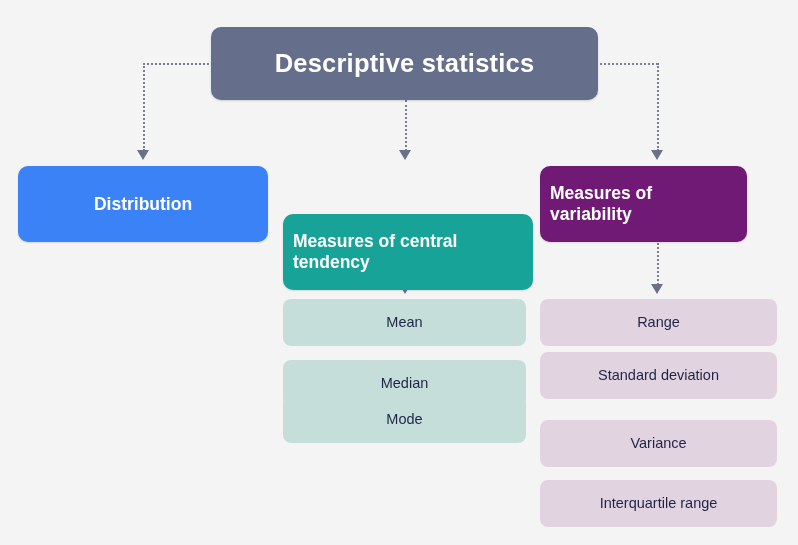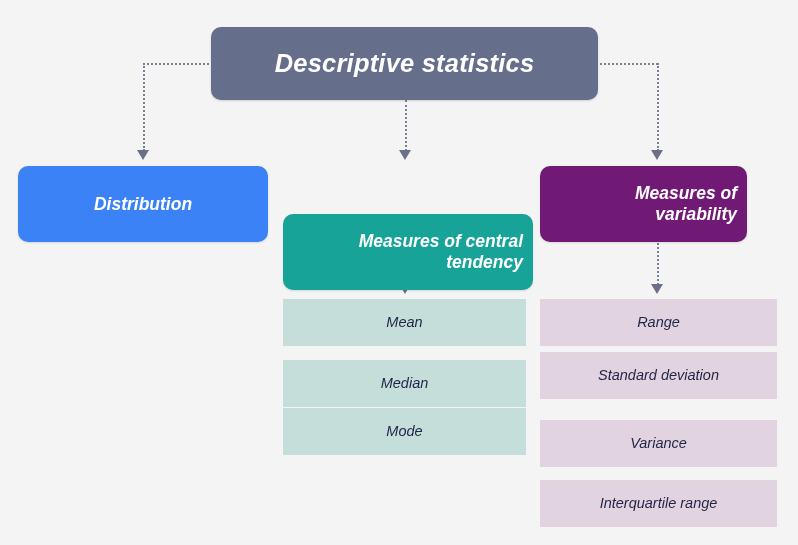--- a/index.html
+++ b/index.html
@@ -21,26 +21,25 @@
     background: #f4f4f4;
   }
 
   
   .node {
     position: absolute;
     box-sizing: border-box;
     display: flex;
     align-items: center;
     justify-content: center;
-    text-align: right;
+    text-align: left;
     border-radius: 9px;
     line-height: 1.18;
     padding: 2px 10px;
     user-select: none;
-    font-style: italic;
   }
 
   
   .node.root {
     left: 211px;
     top: 27px;
     width: 387px;
     height: 73px;
     background: #656e8a;
     color: #ffffff;
@@ -64,21 +63,21 @@
   .node.cat.c0 { left: 18px;  width: 250px; background: #3b82f6; }
   .node.cat.c1 { left: 283px; width: 250px; background: #17a398; margin-top: 48px; }
   .node.cat.c2 { left: 540px; width: 207px; background: #701a75; }
 
   
   .node.leaf {
     height: 47px;
     font-size: 14.5px;
     font-weight: normal;
     color: #1f2547;
-    border-radius: 0;
+    border-radius: 8px;
   }
   .node.leaf.teal { left: 283px; width: 243px; background: #c5ded9; }
   .node.leaf.pink { left: 540px; width: 237px; background: #e2d3e0; }
 
   
   .conn-v {
     position: absolute;
     width: 0;
     border-left: 2px dotted #7b7f96;
   }
@@ -121,20 +120,20 @@
   <div class="node root">Descriptive statistics</div>
 
   <div class="node cat c0">Distribution</div>
 
   <div class="node cat c1">Measures of central tendency</div>
 
   <div class="node cat c2">Measures of variability</div>
 
   <div class="node leaf teal" style="top:299px;">Mean</div>
   <div class="node leaf teal" style="top:360px;">Median</div>
-  <div class="node leaf teal" style="top:408px;">Mode</div>
+  <div class="node leaf teal" style="top:396px;">Mode</div>
 
   <div class="node leaf pink" style="top:299px;">Range</div>
   <div class="node leaf pink" style="top:352px;">Standard deviation</div>
   <div class="node leaf pink" style="top:480px;">Interquartile range</div>
   <div class="node leaf pink" style="top:420px;">Variance</div>
 
 </div>
 
 </body></html>

